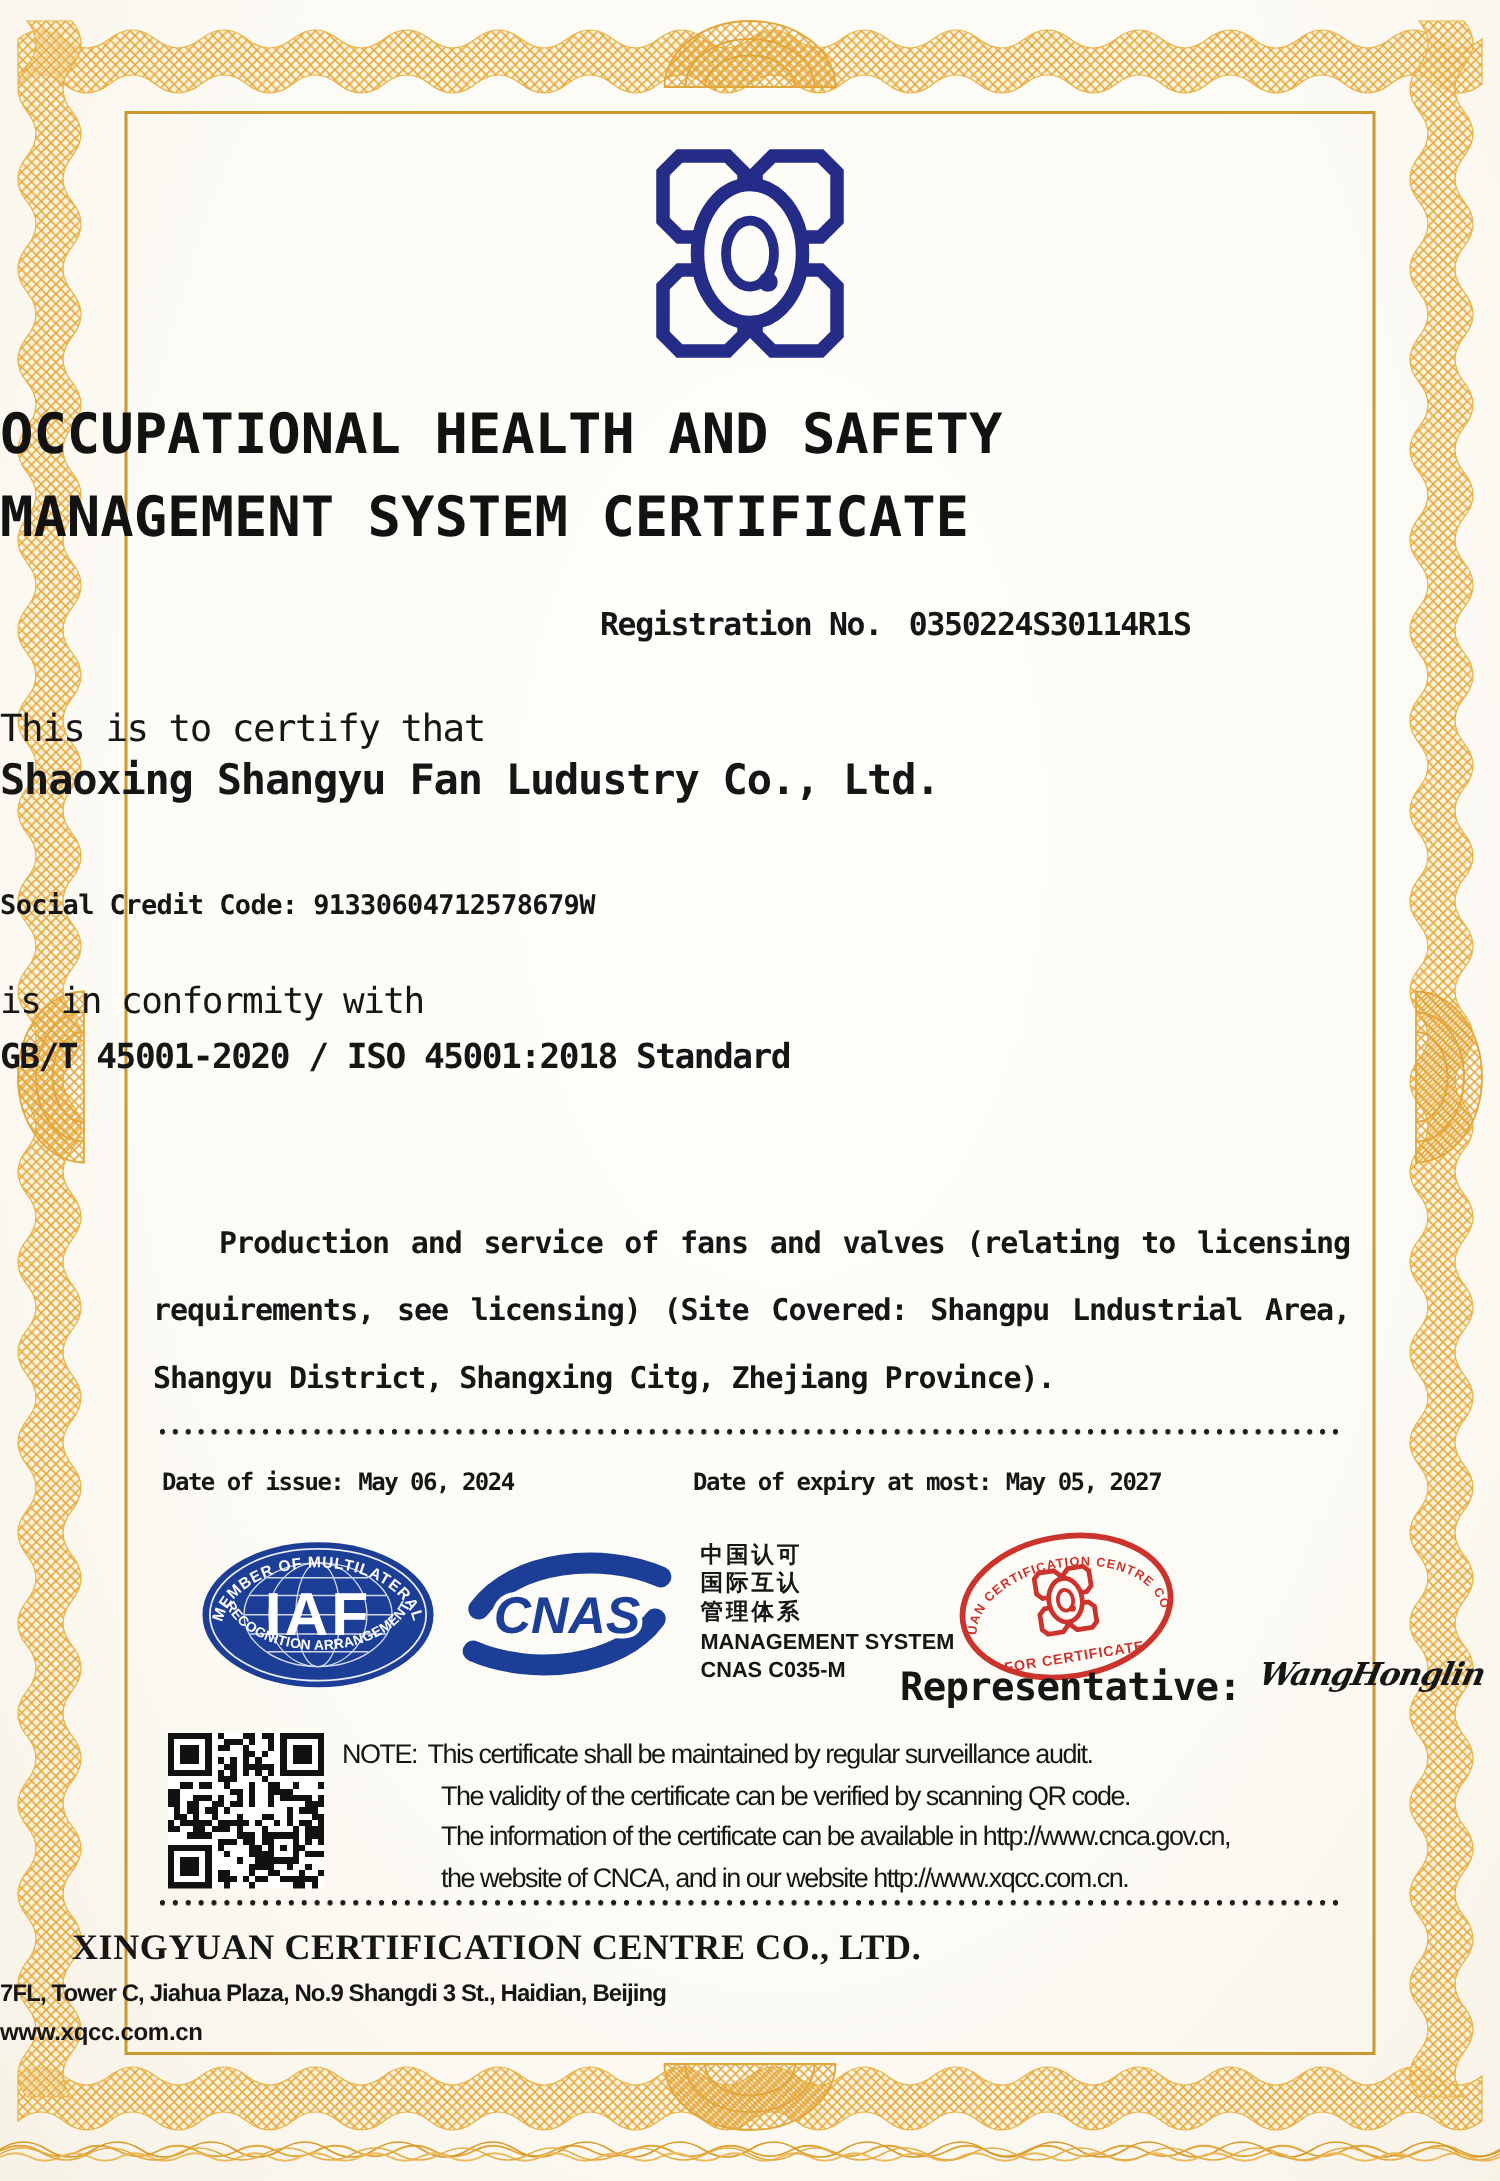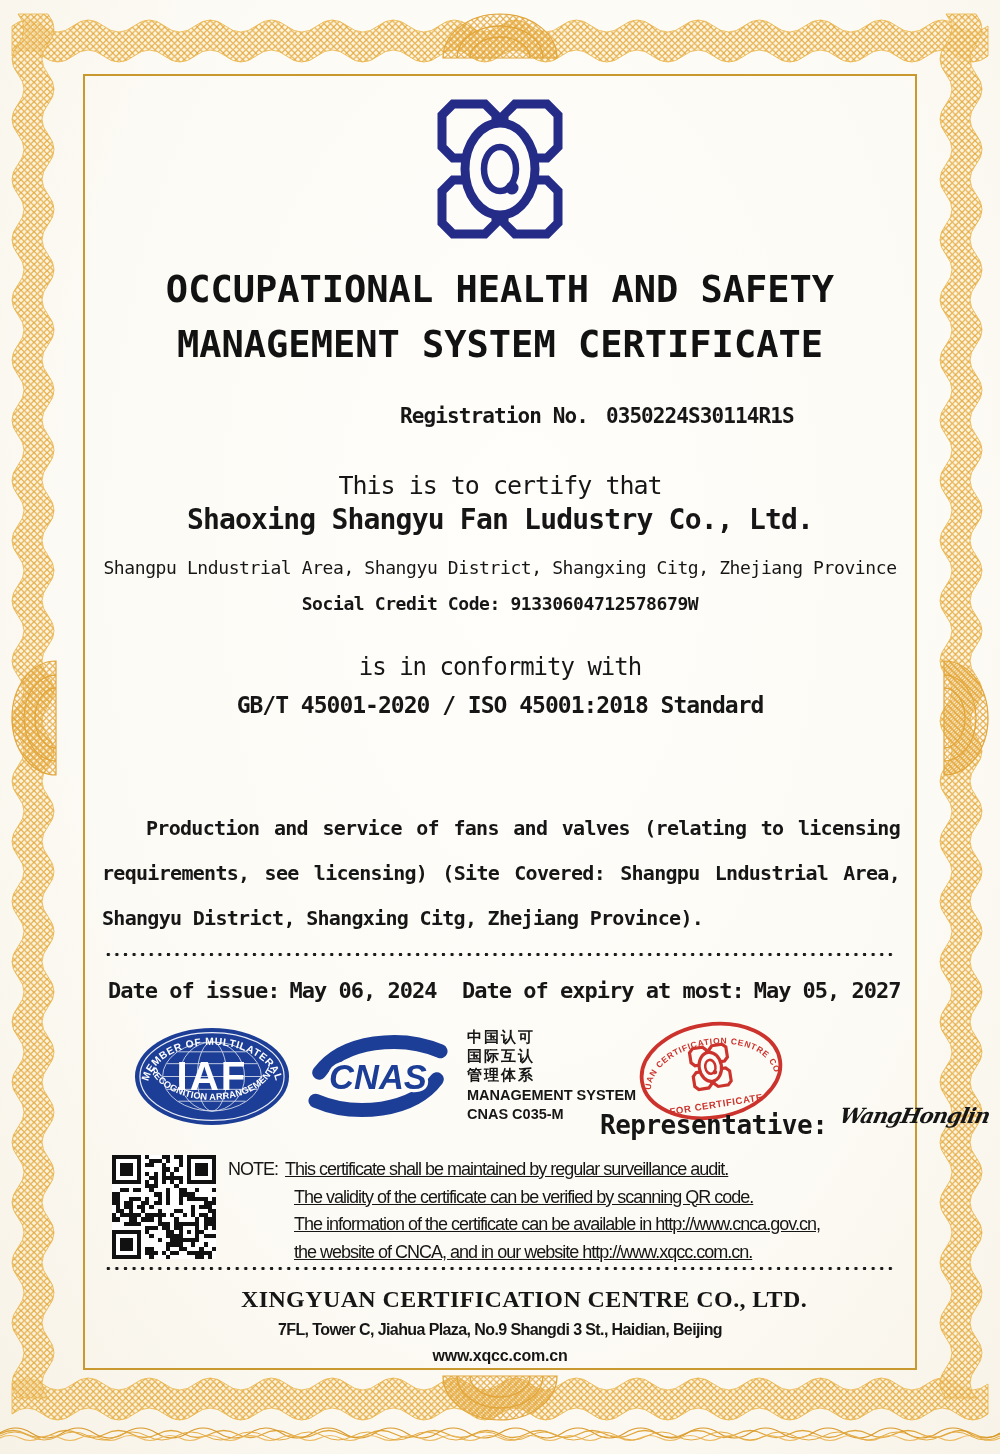--- a/index.html
+++ b/index.html
@@ -4,21 +4,21 @@
 <style>
   html,body{margin:0;padding:0;background:#ddd;}
   .page{position:relative;width:1000px;height:1454px;margin:0 auto;overflow:hidden;
         background:radial-gradient(ellipse at 52% 38%, #fffefb 0%, #fcfaf4 62%, #f7f2e6 100%);
         font-family:"DejaVu Sans Mono",monospace;color:#161616;}
   .abs{position:absolute;}
   svg{display:block;}
   #border-svg{position:absolute;left:0;top:0;z-index:1;}
   .content{position:absolute;inset:0;z-index:2;}
 
-  .ctr{left:0;right:0;text-align:center;}
+  .ctr{left:0;right:0;}
   .title-line{font-weight:700;font-size:37px;letter-spacing:0px;color:#121212;}
   #title1{top:268px;} #title2{top:323px;}
 
   #reg-line{top:404px;left:400px;width:600px;text-align:left;font-weight:700;font-size:21px;letter-spacing:-0.9px;}
   #reg-line .gap{display:inline-block;width:18px;}
 
   #certify{top:471px;font-size:25px;letter-spacing:-1px;}
   #company{top:503px;font-weight:700;font-size:28px;letter-spacing:-0.8px;}
   #address{top:557px;font-size:18px;letter-spacing:-0.4px;}
   #credit{top:593px;font-size:18px;letter-spacing:-0.4px;font-weight:bold;}
@@ -26,41 +26,41 @@
   #standard{top:692px;font-weight:700;font-size:23px;letter-spacing:-1px;}
   #scope-head{top:757px;font-size:23px;letter-spacing:-1px;}
   #scope-para{top:806px;left:102px;width:798px;font-weight:700;font-size:20px;letter-spacing:-0.7px;
               line-height:45px;text-align:justify;text-indent:44px;}
 
   .dotted{height:5px;background-image:radial-gradient(circle,#1c1c1c 1.6px,transparent 2px);
           background-size:8.6px 5px;background-repeat:repeat-x;}
   #dotted1{top:952px;left:104px;width:792px;}
   #dotted2{top:1266px;left:104px;width:792px;}
 
-  .date-line{top:978px;font-weight:700;font-size:22px;letter-spacing:-1px;}
+  .date-line{top:978px;font-weight:700;font-size:16px;letter-spacing:-1px;}
   #date-issue{left:108px;} #date-expiry{left:462px;}
   .date-line .val{margin-left:10px;}
 
   #iaf-logo{left:133px;top:1027px;}
   #cnas-logo{left:308px;top:1030px;}
   #cn-block{left:467px;top:1027px;width:175px;font-family:"Liberation Sans",sans-serif;}
   .cn-cjk{font-weight:700;font-size:15px;line-height:19px;letter-spacing:2px;}
   .cn-latin{font-weight:700;font-size:14.5px;line-height:19px;letter-spacing:0px;}
   #cn-block .first-latin{margin-top:2px;}
 
   #stamp{left:626px;top:1016px;opacity:0.92;}
   #rep-label{left:600px;top:1110px;font-weight:700;font-size:26px;letter-spacing:-0.5px;}
   #signature{left:840px;top:1103px;font-family:"DejaVu Serif",serif;font-style:italic;font-weight:700;
              font-size:21px;letter-spacing:-1px;transform:skewX(-12deg);}
 
   #qr{left:112px;top:1155px;width:104px;height:104px;background:#fff;}
   #note{left:228px;top:1156px;width:604px;font-family:"Liberation Sans",sans-serif;
         font-size:18px;letter-spacing:-1px;line-height:27.5px;display:flex;align-items:flex-start;}
   #note .note-label{flex:0 0 auto;margin-right:7px;}
-  #note .note-lines div{white-space:nowrap;text-decoration:underline;}
+  #note .note-lines div{white-space:nowrap;}
   #note .note-lines div.ind{margin-left:9px;}
 
   #footer-company{top:1286px;font-family:"Liberation Serif",serif;font-weight:700;font-size:24px;letter-spacing:0.4px;padding-left:48px;}
   #footer-address{top:1321px;font-family:"Liberation Sans",sans-serif;font-weight:700;font-size:16px;letter-spacing:-0.6px;}
   #footer-url{top:1347px;font-family:"Liberation Sans",sans-serif;font-weight:700;font-size:16px;letter-spacing:-0.2px;}
 </style>
 </head>
 <body>
 
 <div class="page">
@@ -142,21 +142,20 @@
 
     <div class="abs ctr title-line" id="title1">OCCUPATIONAL HEALTH AND SAFETY</div>
     <div class="abs ctr title-line" id="title2">MANAGEMENT SYSTEM CERTIFICATE</div>
 
     <div class="abs" id="reg-line">
       <span>Registration No.</span><span class="gap"></span><span>0350224S30114R1S</span>
     </div>
 
     <div class="abs ctr" id="certify">This is to certify that</div>
     <div class="abs ctr" id="company">Shaoxing Shangyu Fan Ludustry Co., Ltd.</div>
-    <div class="abs ctr" id="address">Shangpu Lndustrial Area, Shangyu District, Shangxing Citg, Zhejiang Province</div>
     <div class="abs ctr" id="credit">
       <span>Social Credit Code:</span>
       <span>91330604712578679W</span>
     </div>
     <div class="abs ctr" id="conformity">is in conformity with</div>
     <div class="abs ctr" id="standard">GB/T 45001-2020 / ISO 45001:2018 Standard</div>
     <div class="abs" id="scope-para">Production and service of fans and valves (relating to licensing requirements, see licensing) (Site Covered: Shangpu Lndustrial Area, Shangyu District, Shangxing Citg, Zhejiang Province).</div>
 
     <div class="abs dotted" id="dotted1"></div>
 

